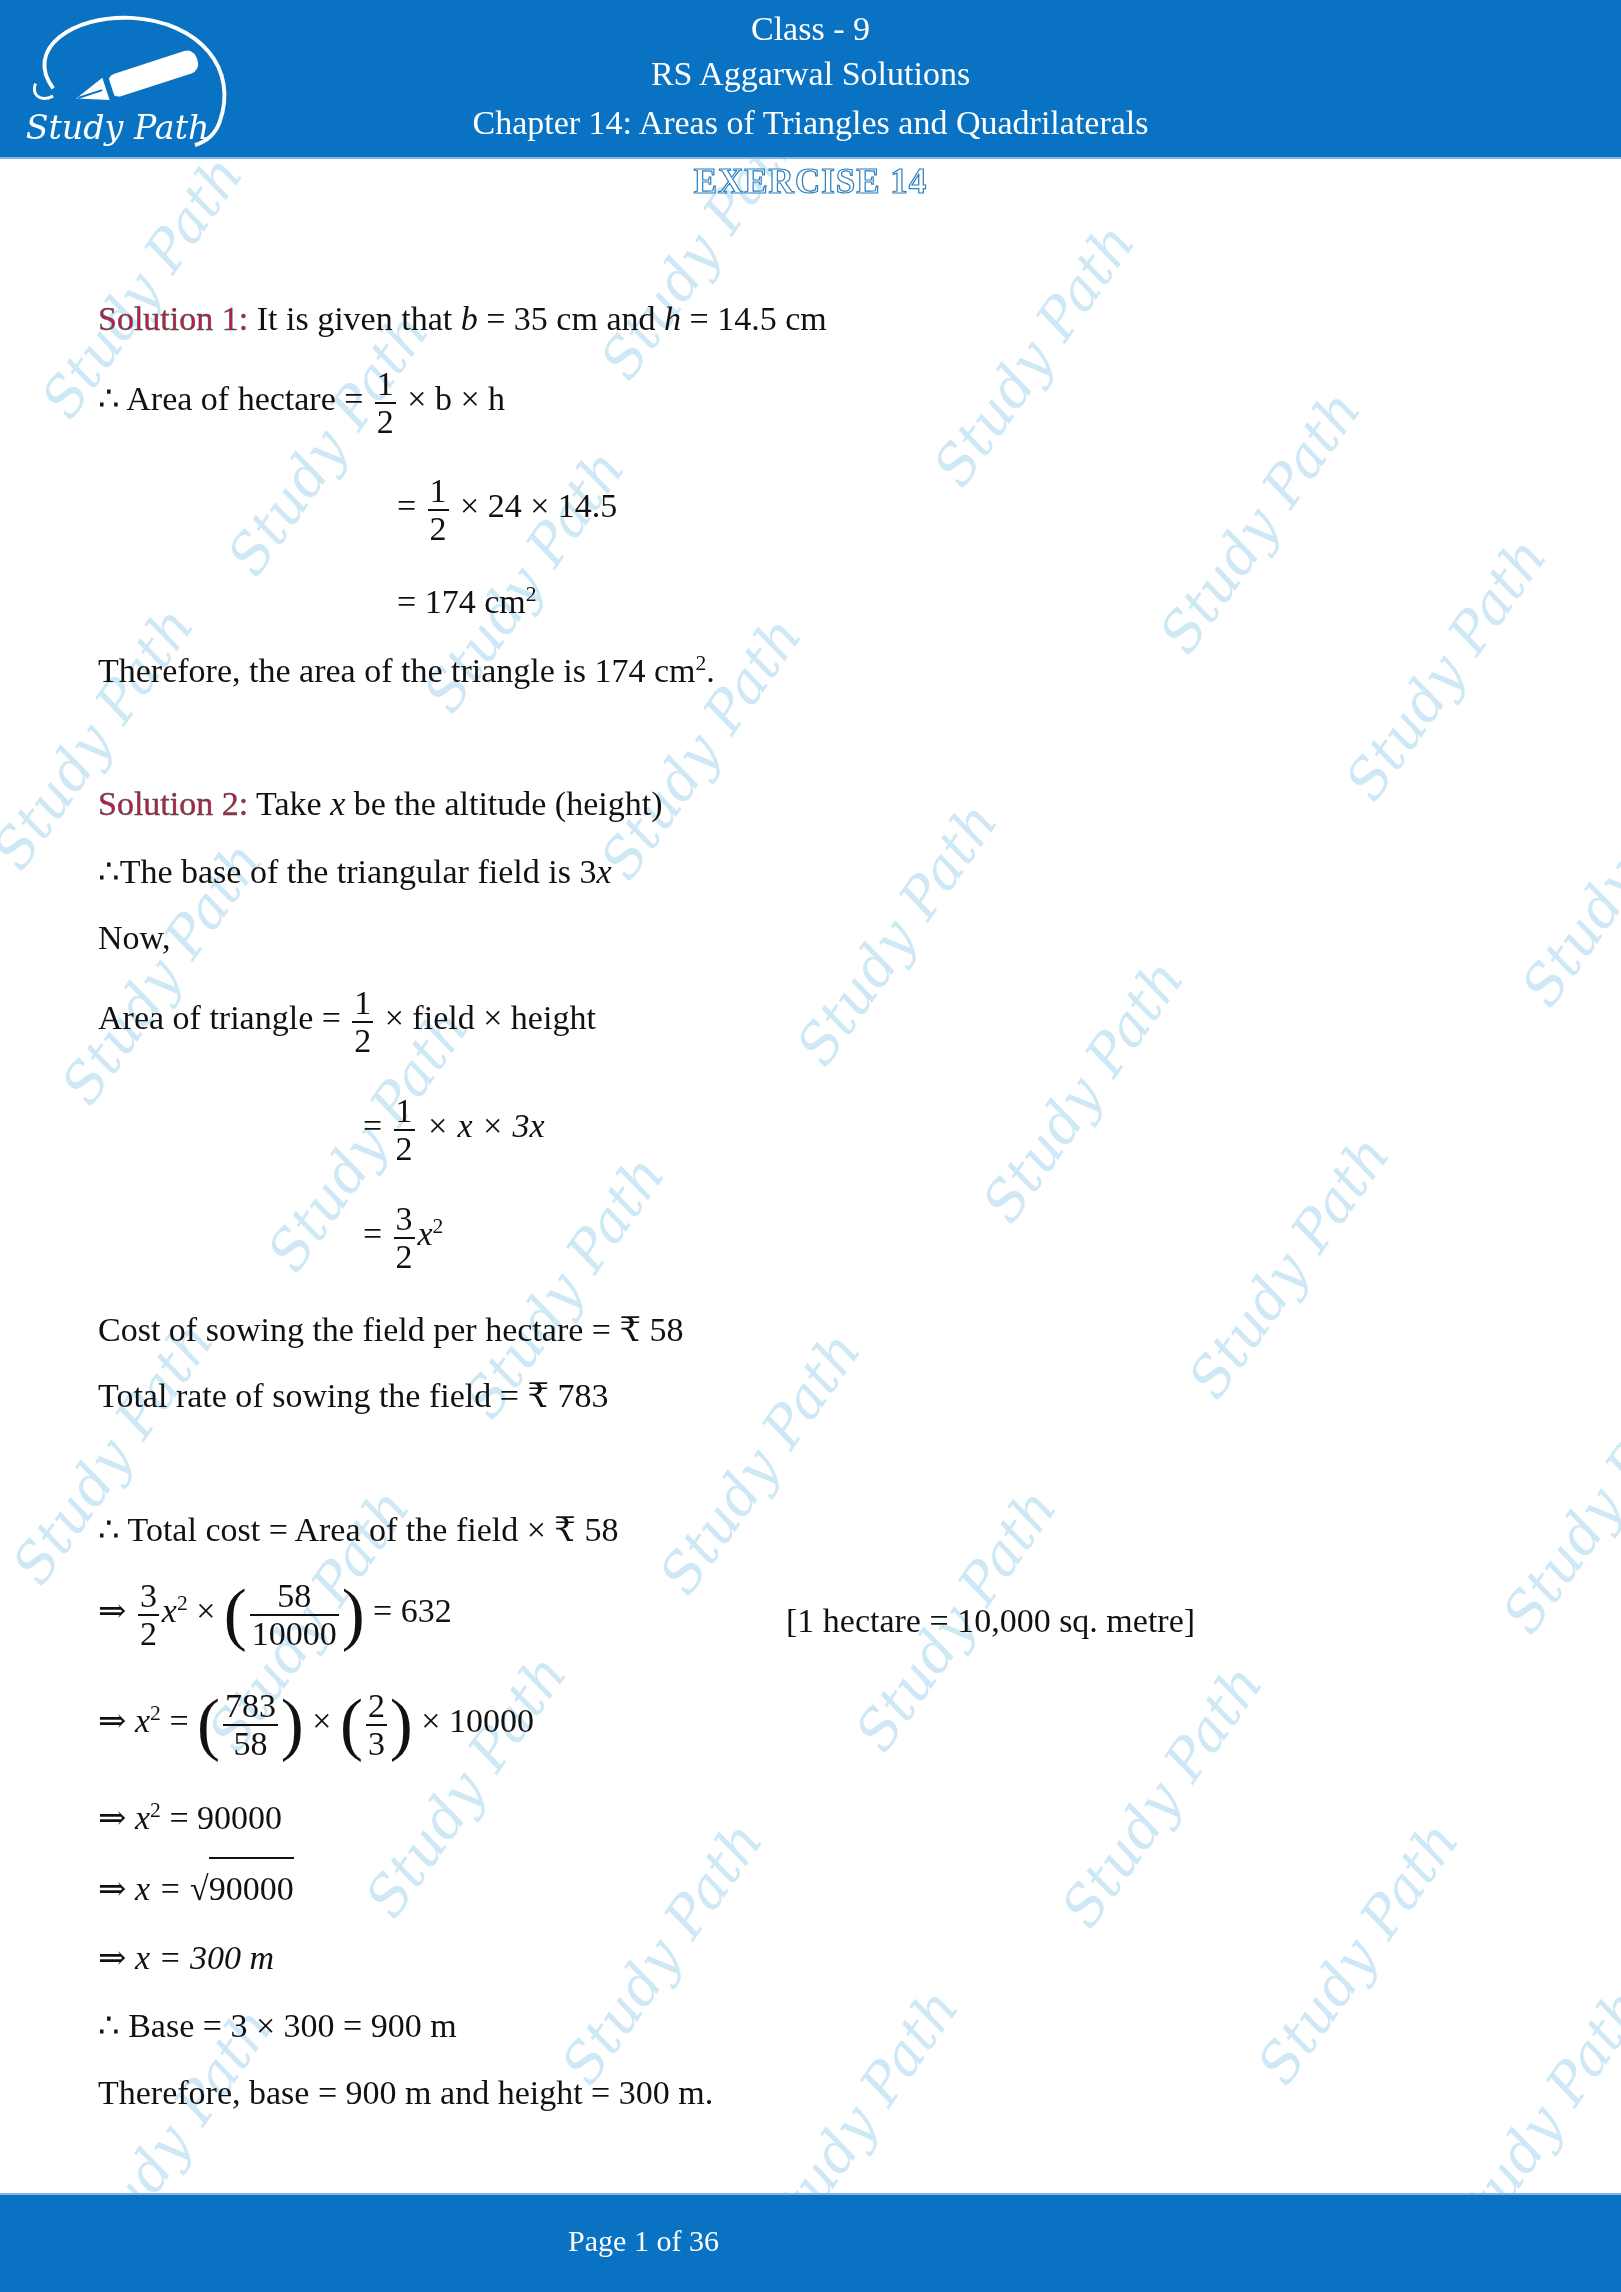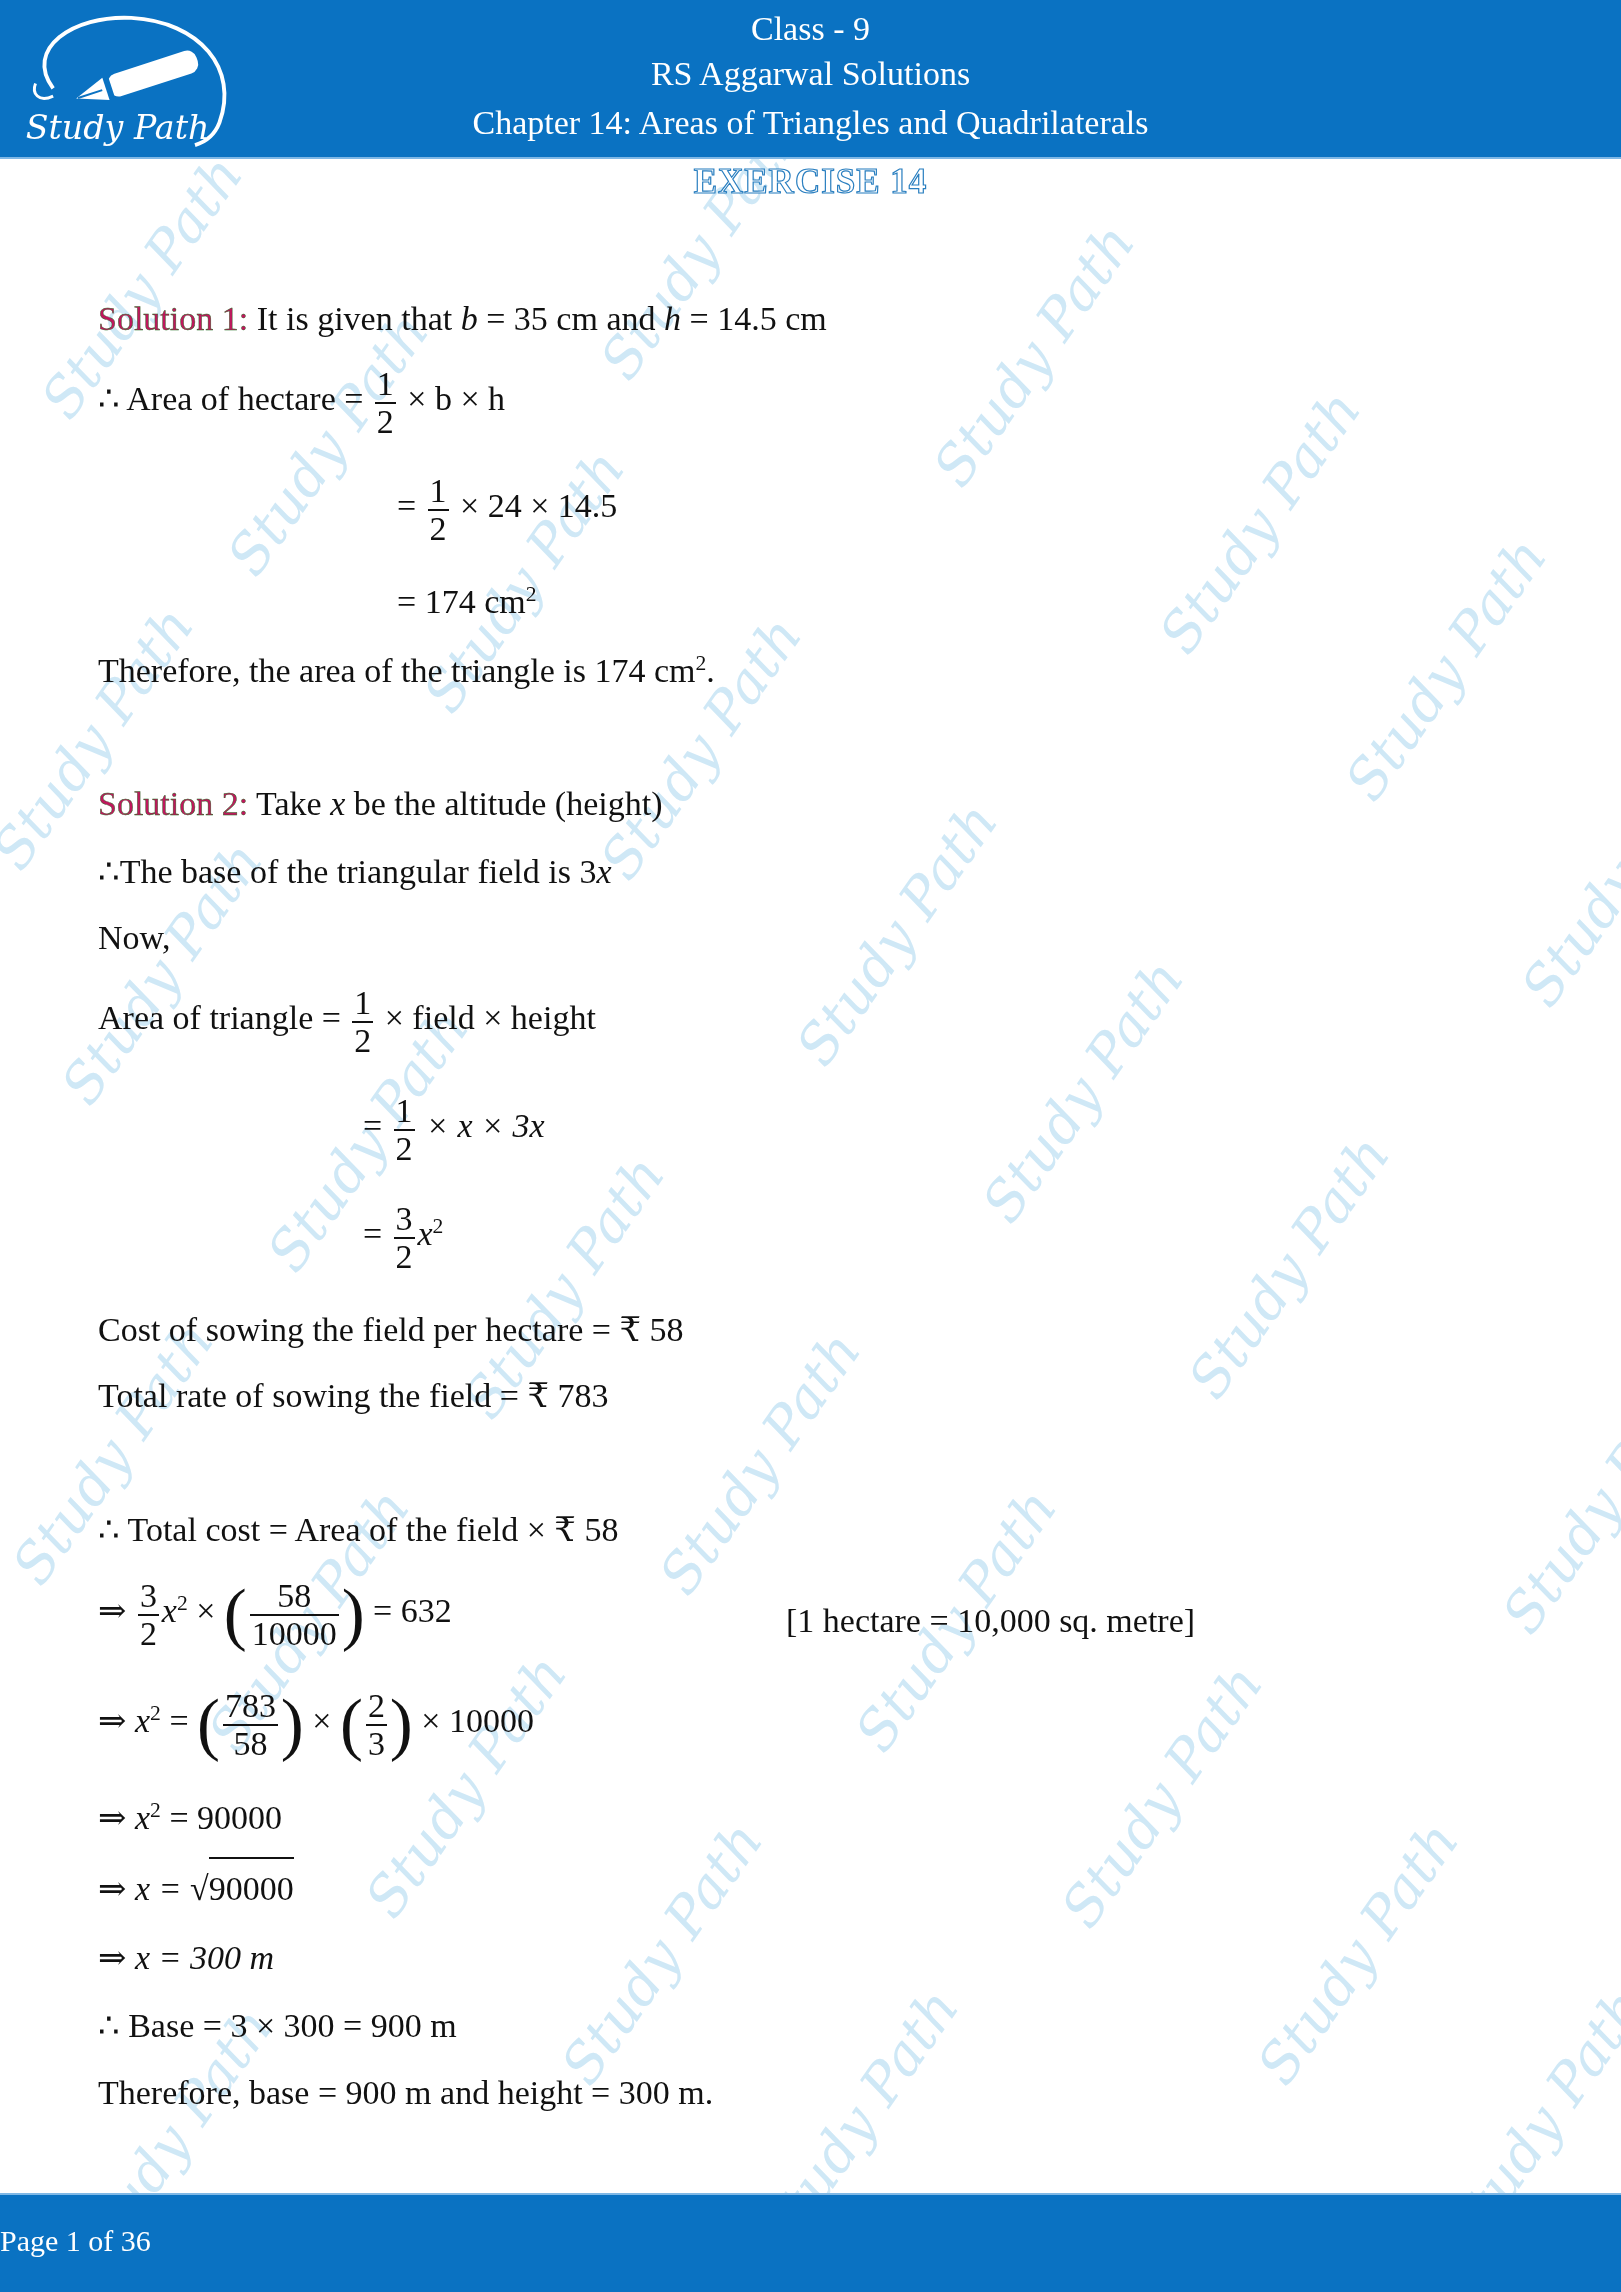--- a/index.html
+++ b/index.html
@@ -16,21 +16,21 @@
   .logo { position: absolute; left: 13.7px; top: 9.8px; width: 225px; height: 142px; }
   .hdr-line {
     position: absolute; left: 0; width: 1621px; text-align: center;
     color: #ffffff; font-family: "Liberation Serif", serif; font-size: 34px;
   }
   .footer {
     position: absolute; left: 0; top: 2193px; width: 1621px; height: 100px;
     background: #0a72c2; border-top: 2.9px solid #7fb8e6;
   }
   .footer .pg {
-    position: absolute; left: 0; top: 29px; width: 1287px; text-align: left;
+    position: absolute; left: 0; top: 29px; width: 1287px; text-align: center;
     color: #ffffff; font-size: 30px;
   }
   .exercise {
     position: absolute; left: 0; top: 162px; width: 1621px; text-align: center;
     font-family: "Liberation Serif", serif; font-weight: bold; font-size: 35px;
     color: #ffffff; -webkit-text-stroke: 1.2px #2a7fc0; letter-spacing: 1px;
   }
   .watermark { position: absolute; left: 0; top: 0; width: 1621px; height: 2293px; pointer-events: none; }
   .wm {
     position: absolute; font-family: "DejaVu Serif", serif; font-style: italic;

